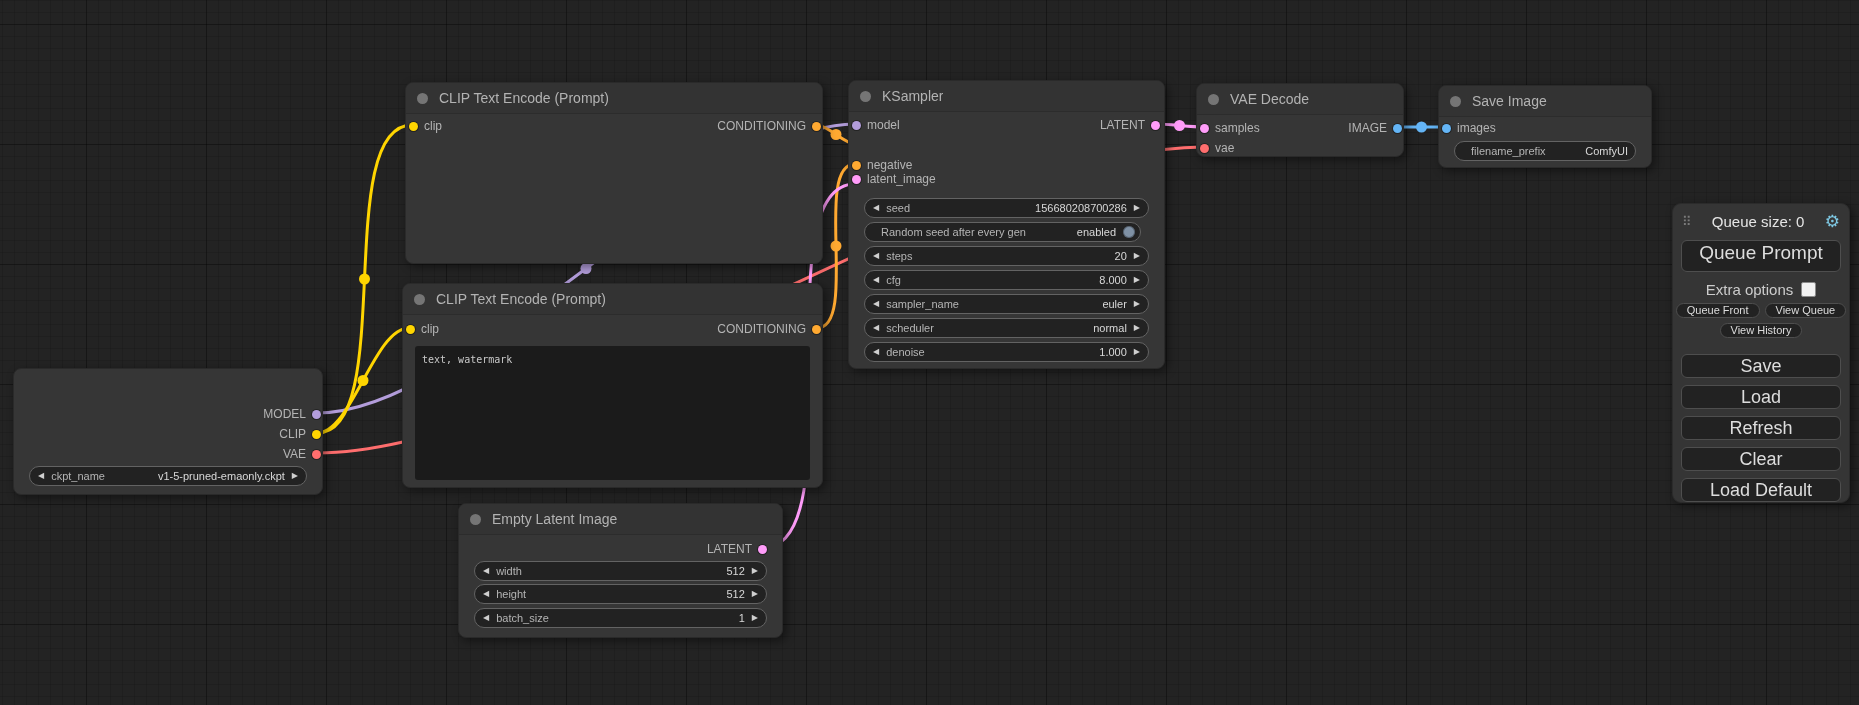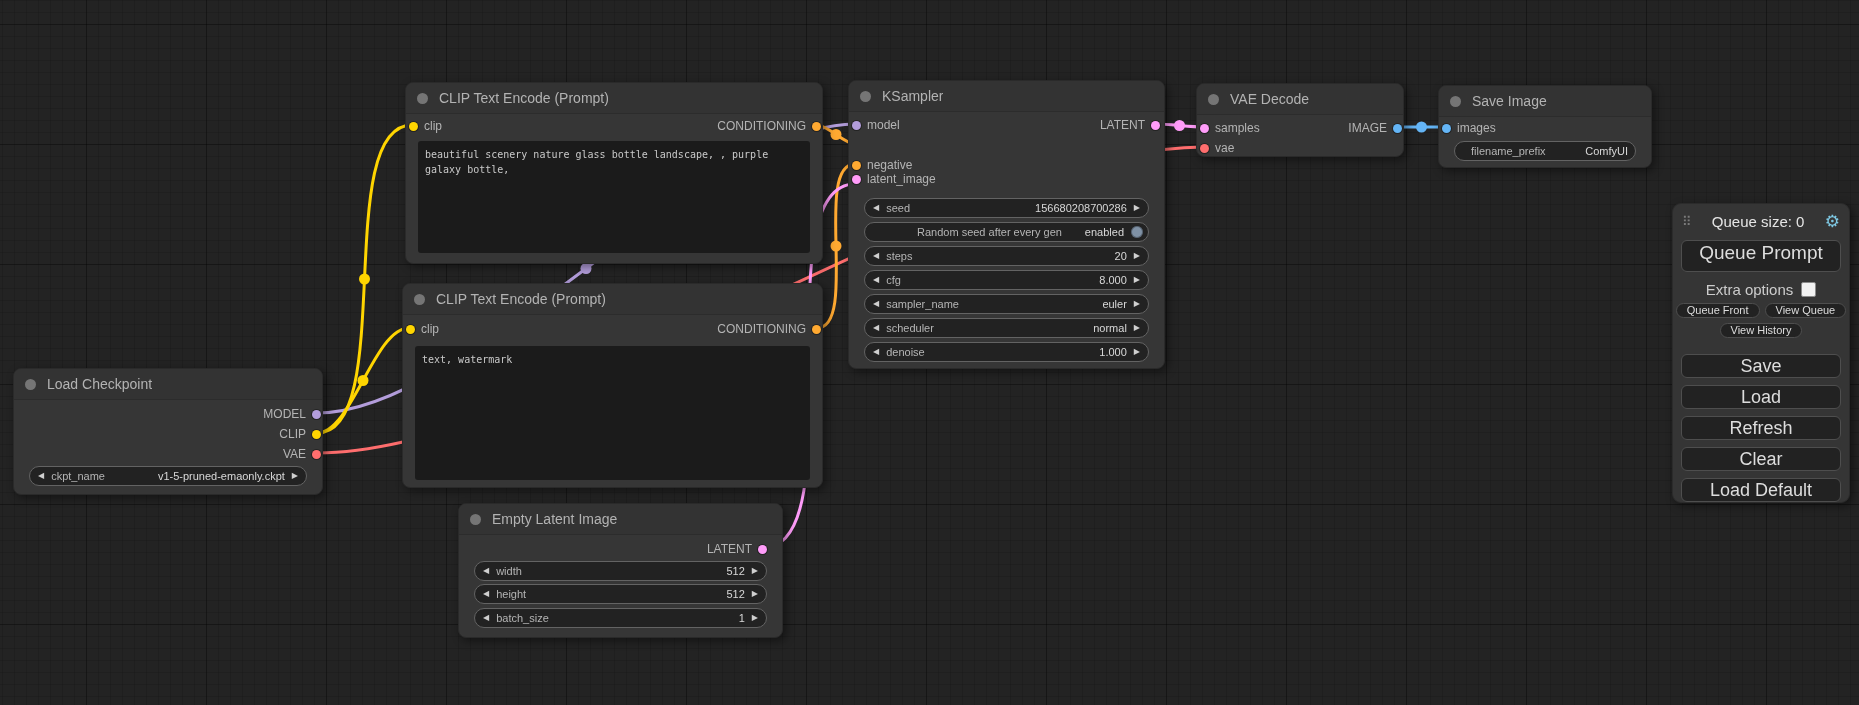--- a/index.html
+++ b/index.html
@@ -72,24 +72,20 @@
       <circle cx="836" cy="246" r="5.5" fill="#FFA931"></circle>
       <path d="M 763 548 C 856.8616002420586 548, 761.1383997579414 184, 855 184" stroke="#FF9CF9" stroke-width="3" fill="none" stroke-linecap="round"></path>
       <circle cx="809" cy="366" r="5.5" fill="#FF9CF9"></circle>
       <path d="M 1156 124 C 1167.7739118393167 124, 1191.2260881606833 127, 1203 127" stroke="#FF9CF9" stroke-width="3" fill="none" stroke-linecap="round"></path>
       <circle cx="1179.5" cy="125.5" r="5.5" fill="#FF9CF9"></circle>
       <path d="M 1398 127 C 1409.75 127, 1433.25 127, 1445 127" stroke="#64B5F6" stroke-width="3" fill="none" stroke-linecap="round"></path>
       <circle cx="1421.5" cy="127" r="5.5" fill="#64B5F6"></circle>
     </svg>
   <div id="nodes">
       <div class="node" style="left: 13px; top: 368px; width: 310px; height: 127px;">
-        <div class="node-title">
-          <span class="collapse-dot"></span>
-          <span class="title-text">Load Checkpoint</span>
-        </div>
         <div class="port" style="left: 0px; right: 0px; top: 35px;">
           <span class="port-dot" style="right: 1.5px; top: 5.5px; background: rgb(179, 157, 219);"></span>
           <span class="port-label" style="right: 16px;">MODEL</span>
         </div>
         <div class="port" style="left: 0px; right: 0px; top: 55px;">
           <span class="port-dot" style="right: 1.5px; top: 5.5px; background: rgb(255, 213, 0);"></span>
           <span class="port-label" style="right: 16px;">CLIP</span>
         </div>
         <div class="port" style="left: 0px; right: 0px; top: 75px;">
           <span class="port-dot" style="right: 1.5px; top: 5.5px; background: rgb(255, 110, 110);"></span>
@@ -108,21 +104,20 @@
           <span class="title-text">CLIP Text Encode (Prompt)</span>
         </div>
         <div class="port" style="left: 0px; right: 0px; top: 33px;">
           <span class="port-dot" style="left: 2.5px; top: 5.5px; background: rgb(255, 213, 0);"></span>
           <span class="port-label" style="left: 18px;">clip</span>
         </div>
         <div class="port" style="left: 0px; right: 0px; top: 33px;">
           <span class="port-dot" style="right: 1.5px; top: 5.5px; background: rgb(255, 169, 49);"></span>
           <span class="port-label" style="right: 16px;">CONDITIONING</span>
         </div>
-        <div class="prompt-box" style="left: 12px; right: 12px; top: 58px; height: 112px;">beautiful scenery nature glass bottle landscape, , purple galaxy bottle,</div>
       </div>
       <div class="node" style="left: 402px; top: 283px; width: 421px; height: 205px;">
         <div class="node-title">
           <span class="collapse-dot"></span>
           <span class="title-text">CLIP Text Encode (Prompt)</span>
         </div>
         <div class="port" style="left: 0px; right: 0px; top: 35px;">
           <span class="port-dot" style="left: 2.5px; top: 5.5px; background: rgb(255, 213, 0);"></span>
           <span class="port-label" style="left: 18px;">clip</span>
         </div>
@@ -152,21 +147,21 @@
         <div class="port" style="left: 0px; right: 0px; top: 34px;">
           <span class="port-dot" style="right: 4.5px; top: 5.5px; background: rgb(255, 156, 249);"></span>
           <span class="port-label" style="right: 19px;">LATENT</span>
         </div>
         <div class="widget" style="left: 15px; right: 15px; top: 117px;">
           <span class="w-arrow left">◀</span>
           <span class="w-label">seed</span>
           <span class="w-value">156680208700286</span>
           <span class="w-arrow right">▶</span>
         </div>
-        <div class="widget" style="left: 15px; right: 15px; top: 141px; padding-left: 36px;">
+        <div class="widget" style="left: 15px; right: 23px; top: 141px;">
           <span class="w-label noarrow">Random seed after every gen</span>
           <span class="w-value">enabled</span>
           <span class="w-toggle"></span>
         </div>
         <div class="widget" style="left: 15px; right: 15px; top: 165px;">
           <span class="w-arrow left">◀</span>
           <span class="w-label">steps</span>
           <span class="w-value">20</span>
           <span class="w-arrow right">▶</span>
         </div>

